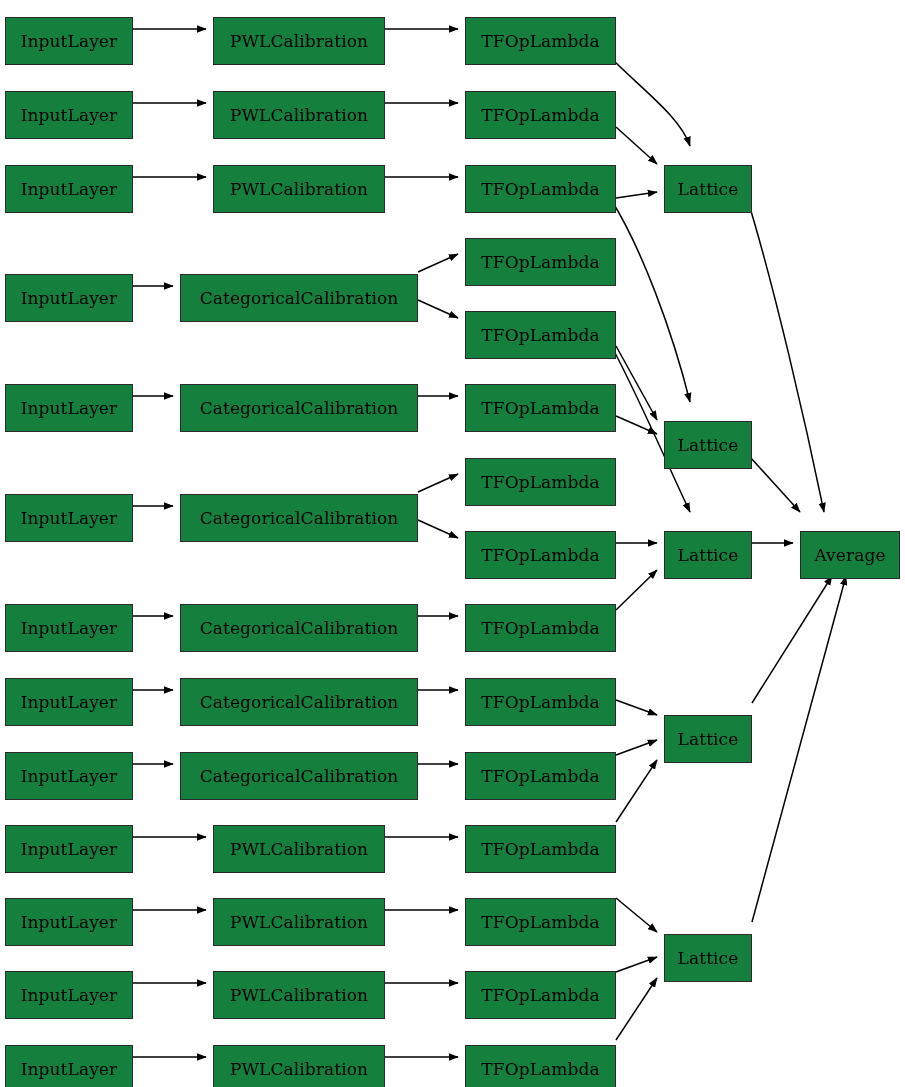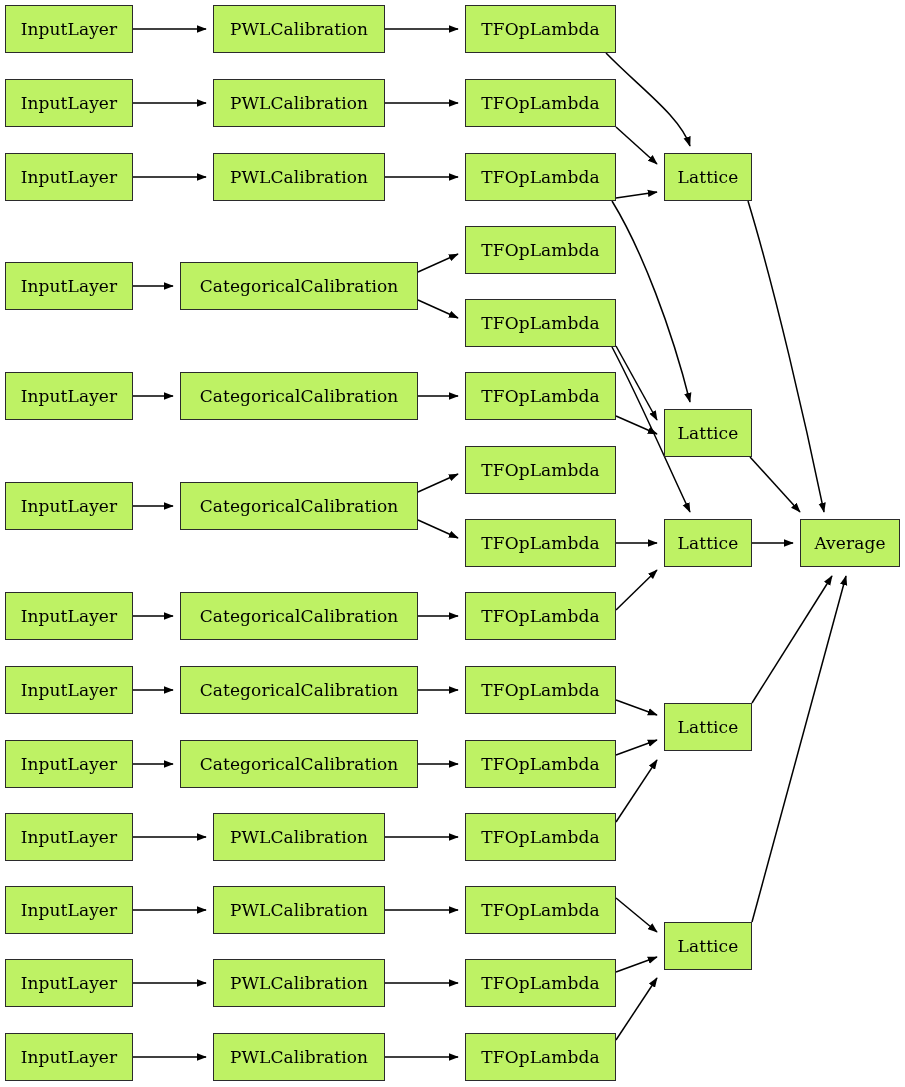--- a/index.html
+++ b/index.html
@@ -4,29 +4,30 @@
 <title>Keras Model Graph</title>
 <style>
   html,body{margin:0;padding:0;background:#ffffff;}
   body{font-family:"DejaVu Serif","Liberation Serif",serif;}
   #canvas{position:relative;width:905px;height:1087px;background:#ffffff;overflow:hidden;}
   #edges{position:absolute;left:0;top:0;width:905px;height:1087px;pointer-events:none;}
   .node{
     position:absolute;
     box-sizing:border-box;
     border:1.1px solid #2b2b2b;
-    background:#bef264;
+    background:#15803d;
     display:flex;
     align-items:center;
     justify-content:center;
     font-size:17px;
     line-height:1;
     color:#000000;
     white-space:nowrap;
     letter-spacing:0.1px;
+    margin-top:12px;
   }
   .node span{display:block;transform:translateY(-0.5px);}
 </style>
 </head>
 <body>
 
 <div id="canvas">
 
   <svg id="edges" viewBox="0 0 905 1087" xmlns="http://www.w3.org/2000/svg">
     <defs>

